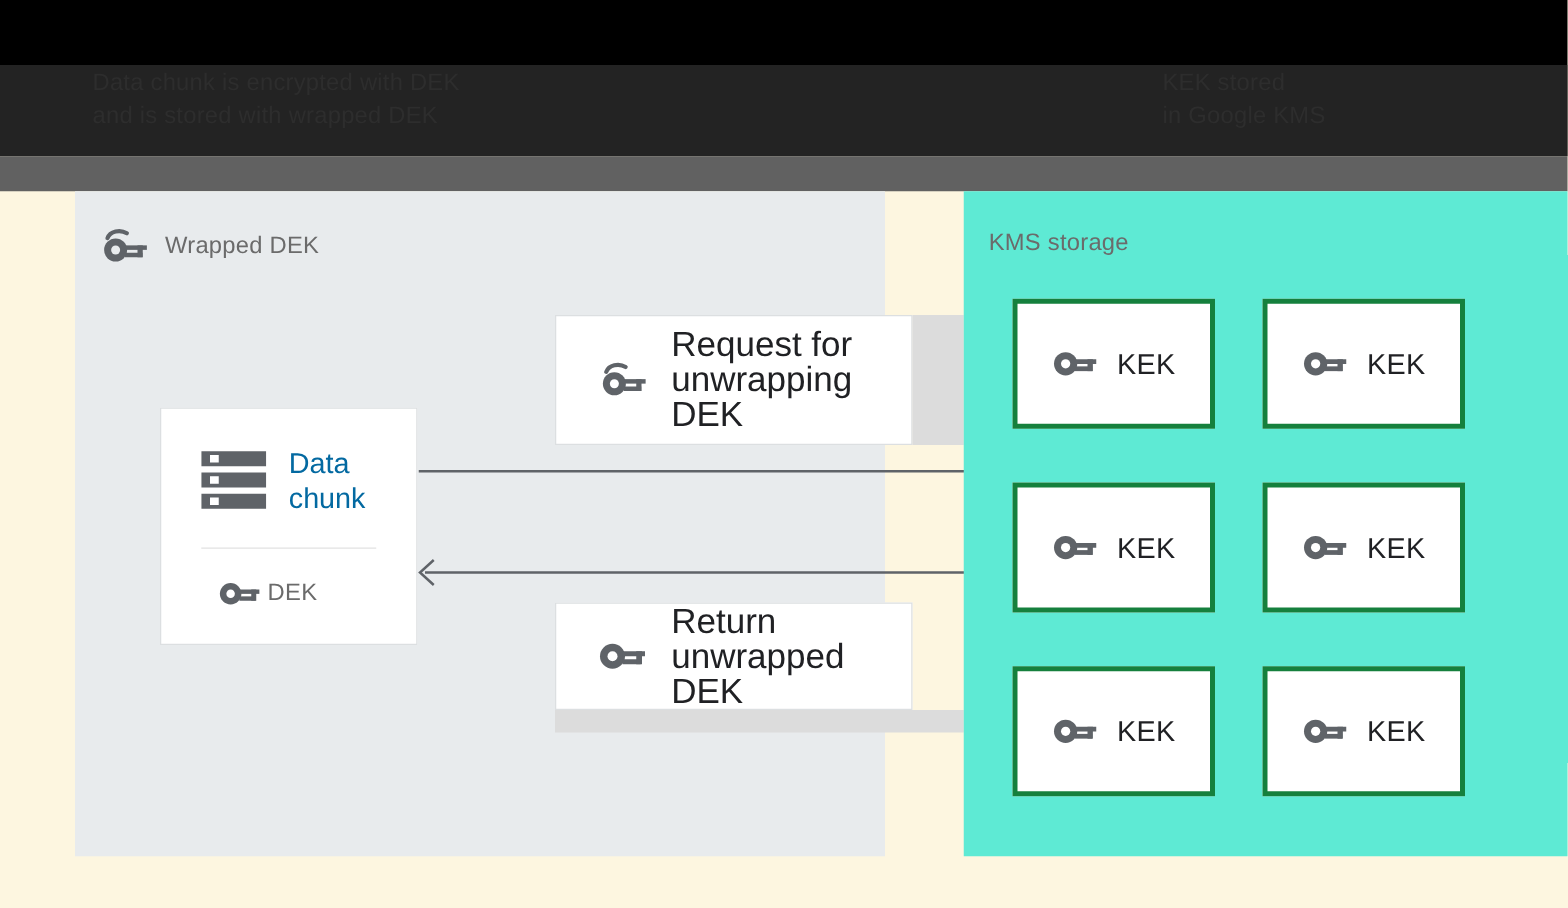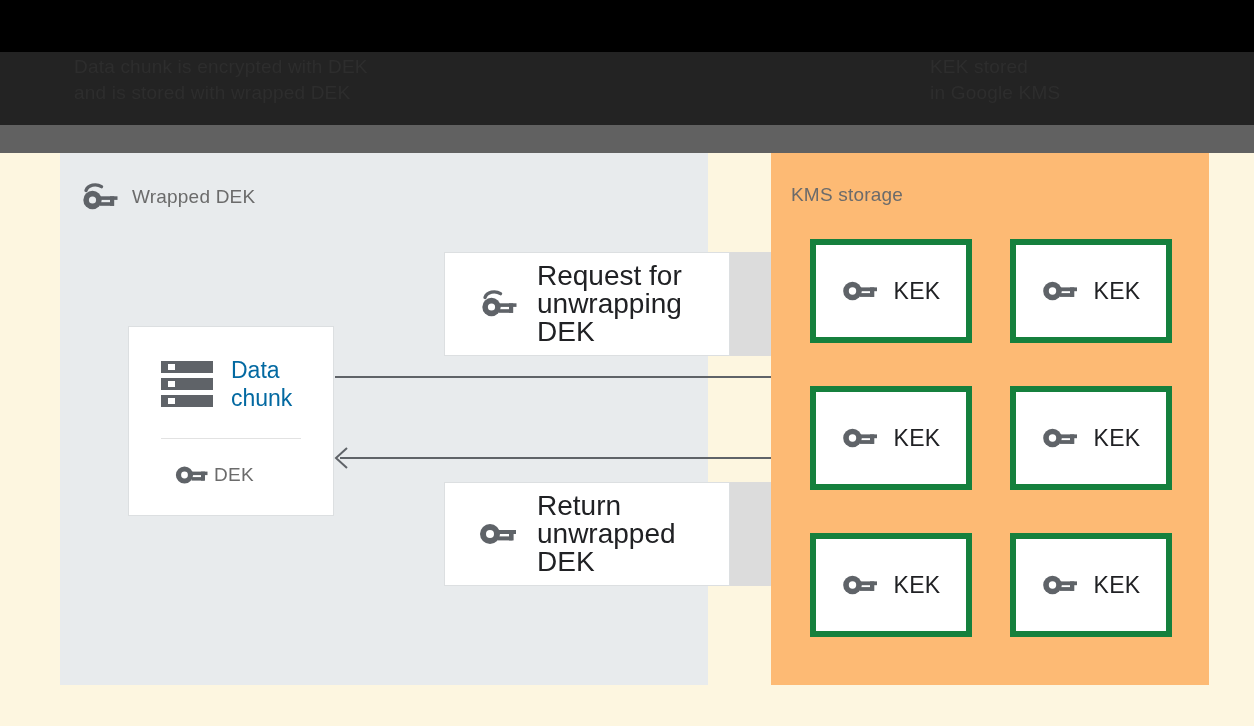--- a/index.html
+++ b/index.html
@@ -139,21 +139,21 @@
     flex: 1;
     background: #dcdcdc;
   }
   .msg-label {
     font-size: 28px;
     line-height: 28px;
     color: #202124;
     white-space: pre-line;
   }
   #request-card { left: 384px; top: 99px;  width: 327px; }
-  #return-card  { left: 384px; top: 329px; width: 327px; }
+  #return-card  { left: 384px; top: 329px; width: 327px; flex-direction: column; }
 
   
   .arrow-line {
     position: absolute;
     height: 2px;
     background: #5f6368;
   }
   #arrow-right-line { left: 275px; top: 223px; width: 490px; }
   #arrow-left-line  { left: 280px; top: 304px; width: 491px; }
   #arrow-right-head {
@@ -167,43 +167,43 @@
   #arrow-left-head {
     position: absolute;
     left: 274px; top: 294px;
     width: 14px; height: 22px;
   }
 
   
   #kms-panel {
     position: absolute;
     left: 771px; top: 153px;
-    width: 438px;
+    width: 483px;
     height: 532px;
-    background: #fdba74;
+    background: #5eead4;
   }
   #kms-header {
     position: absolute;
     left: 20px; top: 31px;
     color: #6b6b6b;
     font-size: 19px;
     letter-spacing: .2px;
   }
   #kek-grid {
     position: absolute;
     left: 39px; top: 86px;
     display: grid;
     grid-template-columns: 162px 162px;
     grid-template-rows: 104px 104px 104px;
     column-gap: 38px;
     row-gap: 43px;
   }
   .kek-card {
     background: #ffffff;
-    border: 6px solid #15803d;
+    border: 4px solid #15803d;
     box-sizing: border-box;
     display: flex;
     align-items: center;
     justify-content: center;
     gap: 16px;
   }
   .kek-label {
     font-size: 23px;
     color: #202124;
     letter-spacing: .3px;

